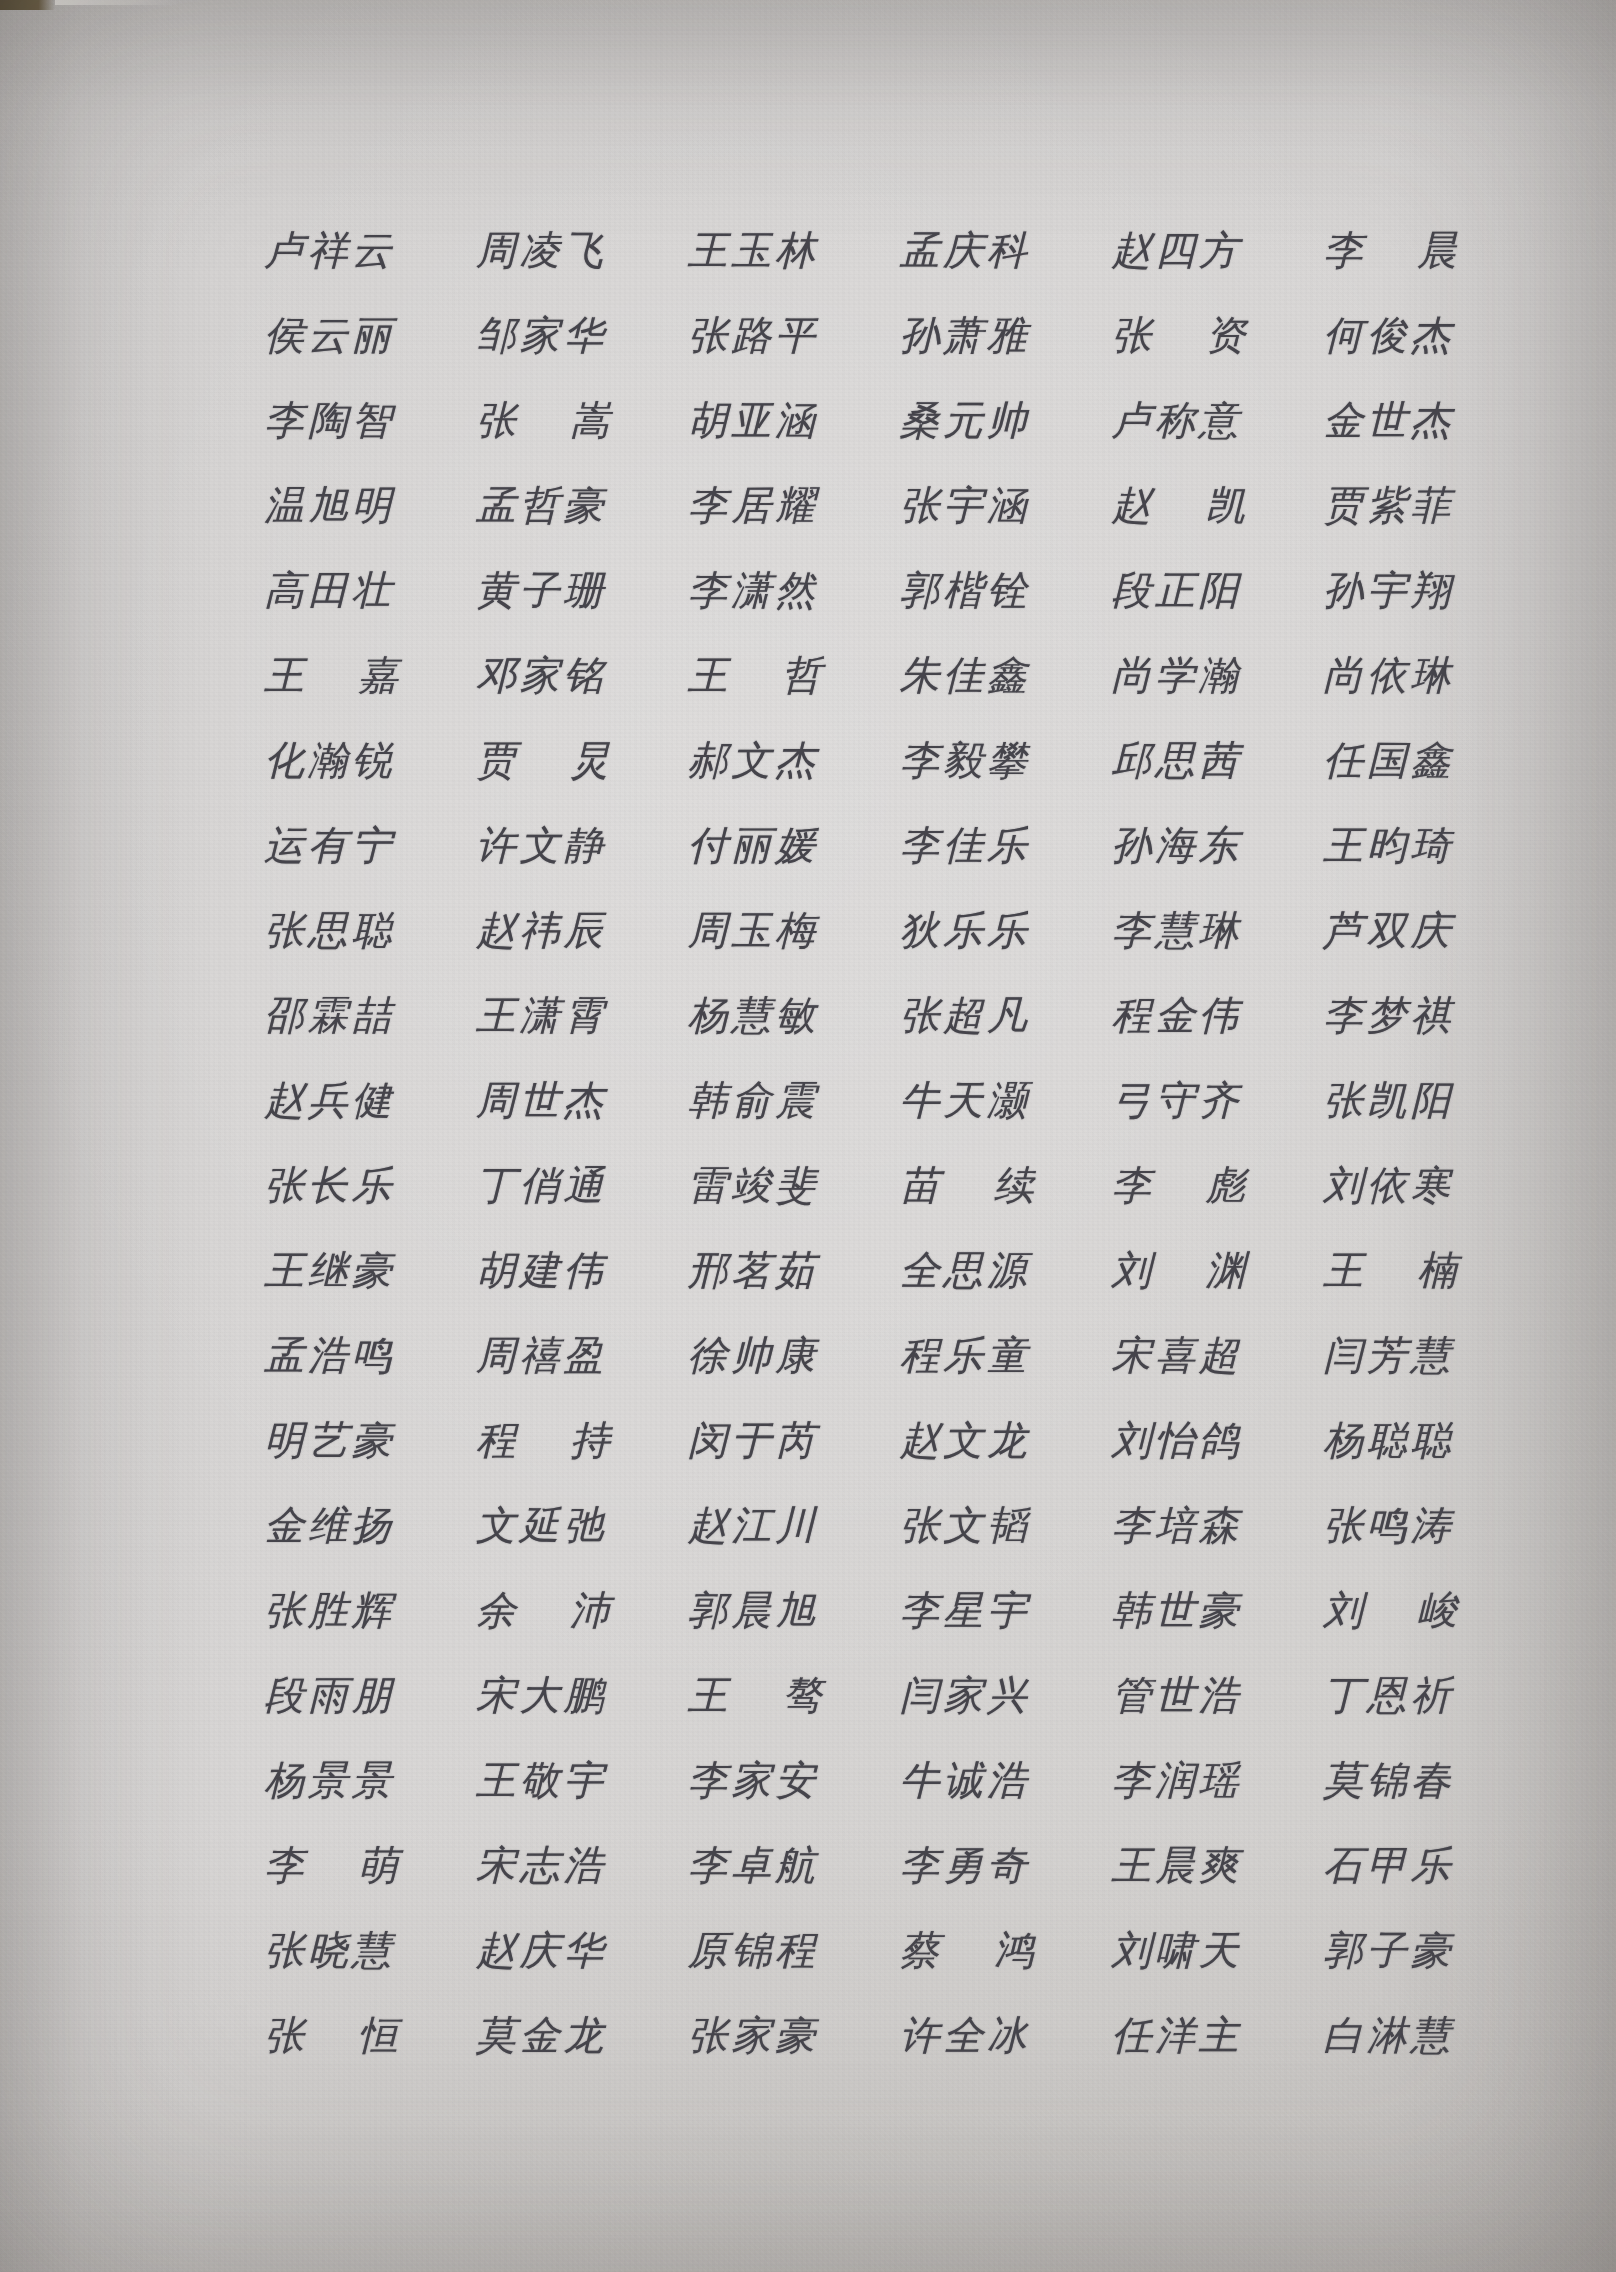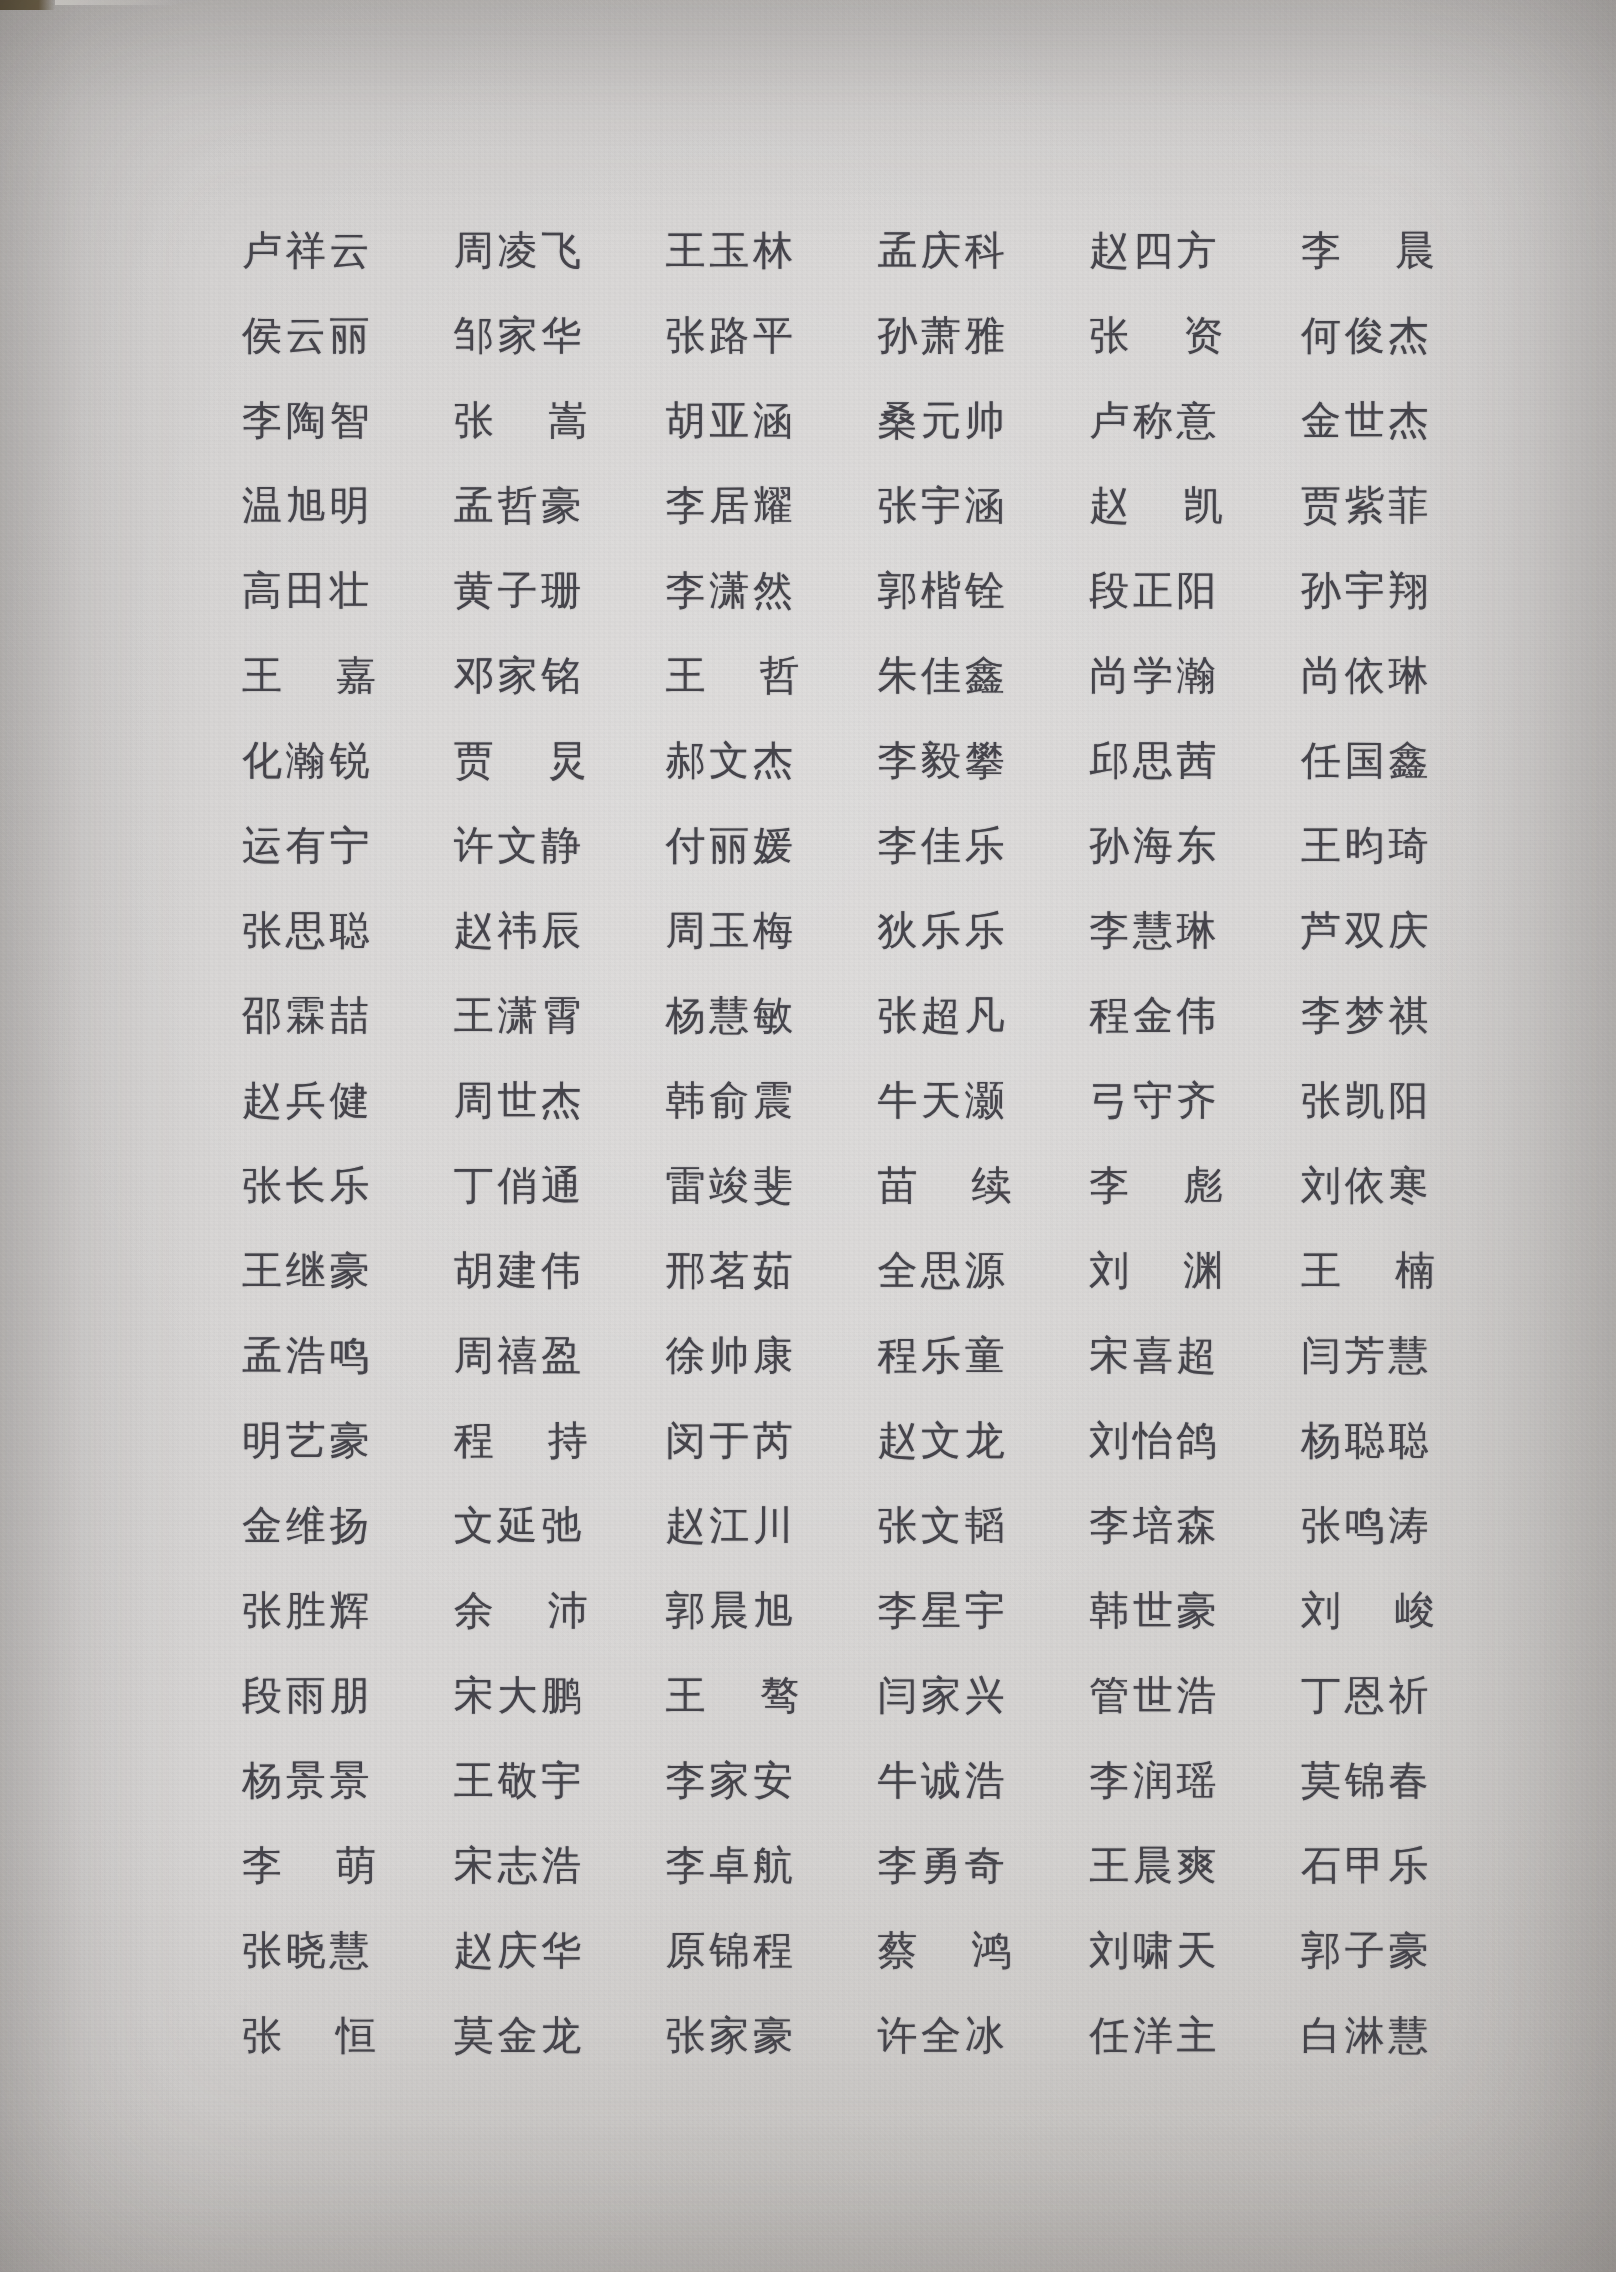--- a/index.html
+++ b/index.html
@@ -52,28 +52,29 @@
     position: absolute;
     left: 55px;
     top: 0;
     width: 127px;
     height: 5.2px;
     background: linear-gradient(90deg, rgba(236,234,230,0.85), rgba(236,234,230,0));
   }
   
   .roster {
     position: absolute;
-    left: 242px;
+    left: 264px;
     top: 228px;
     width: 1193px;
     display: grid;
     grid-template-columns: repeat(6, 134px);
     justify-content: space-between;
     grid-auto-rows: 85px;
     align-items: start;
+    font-style: italic;
   }
   .name-cell {
     display: block;
     width: 134px;
     font-size: 40px;
     line-height: 46px;
     letter-spacing: 3.7px;
     color: #45444b;
     text-shadow: 0 0 1.1px rgba(69,68,75,0.55), 0 0 2.2px rgba(69,68,75,0.12);
     white-space: nowrap;

